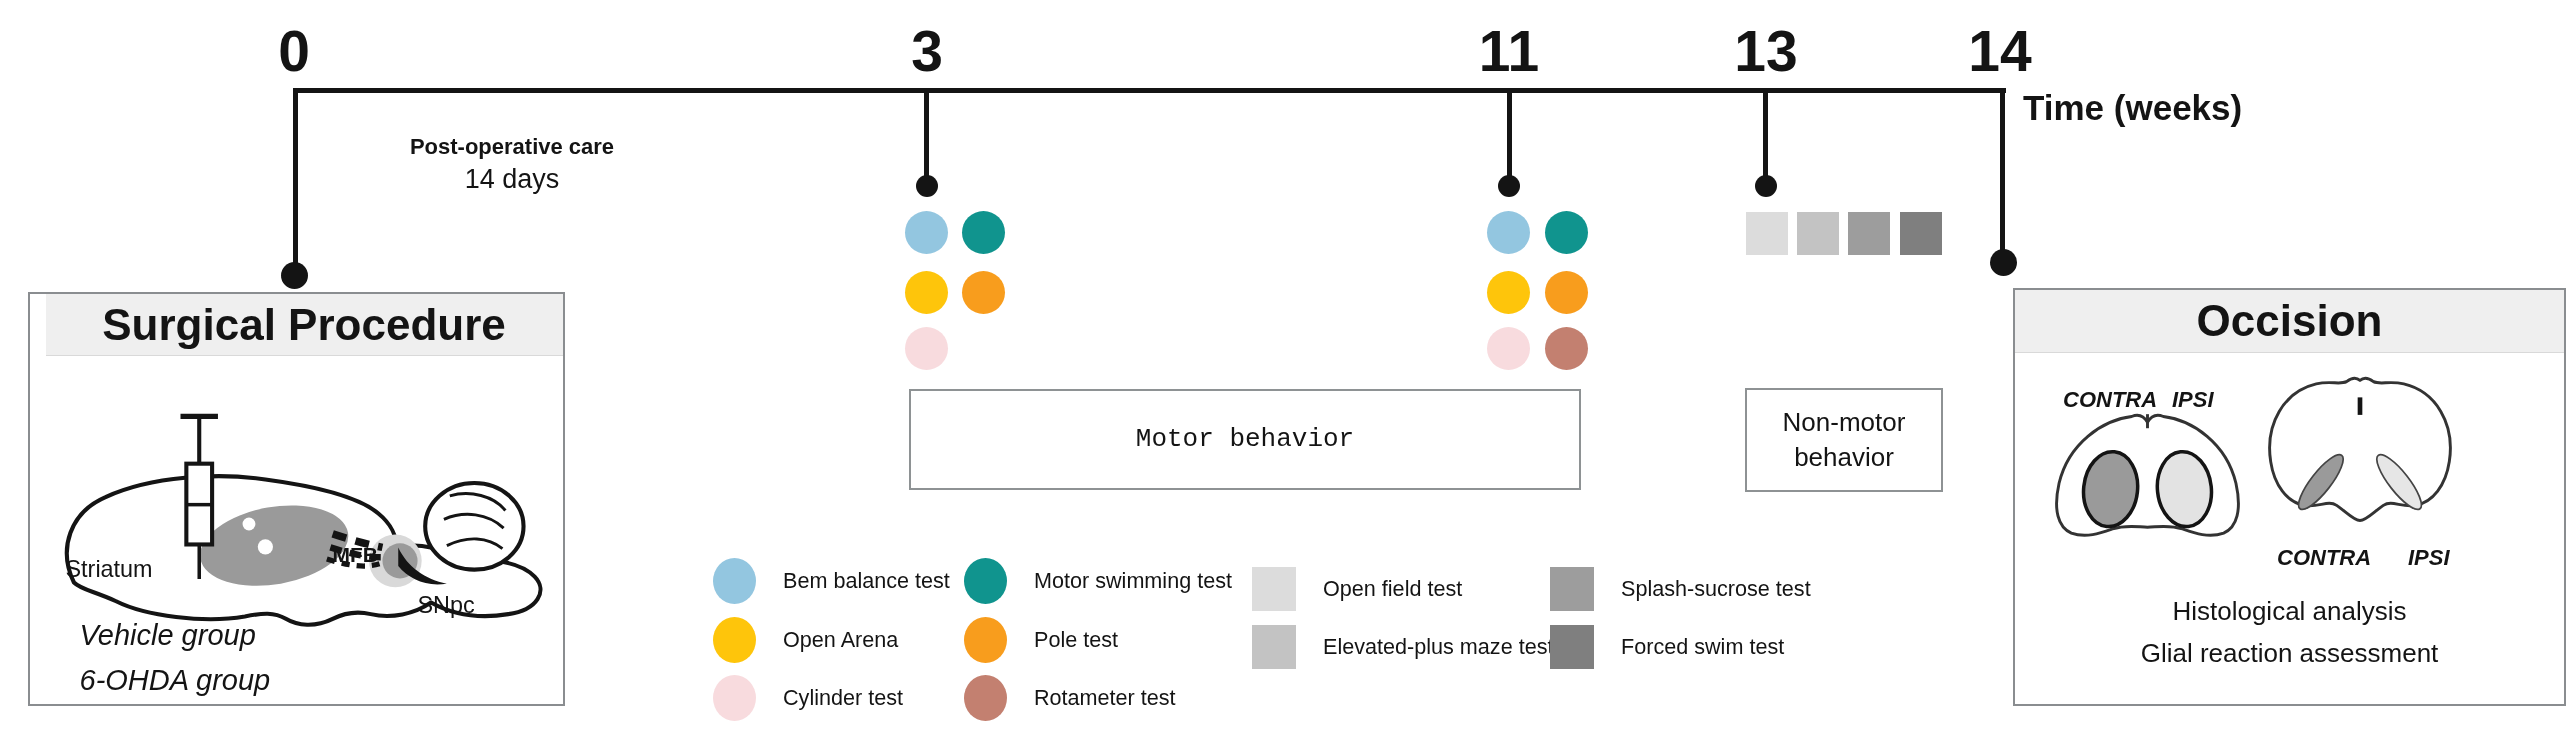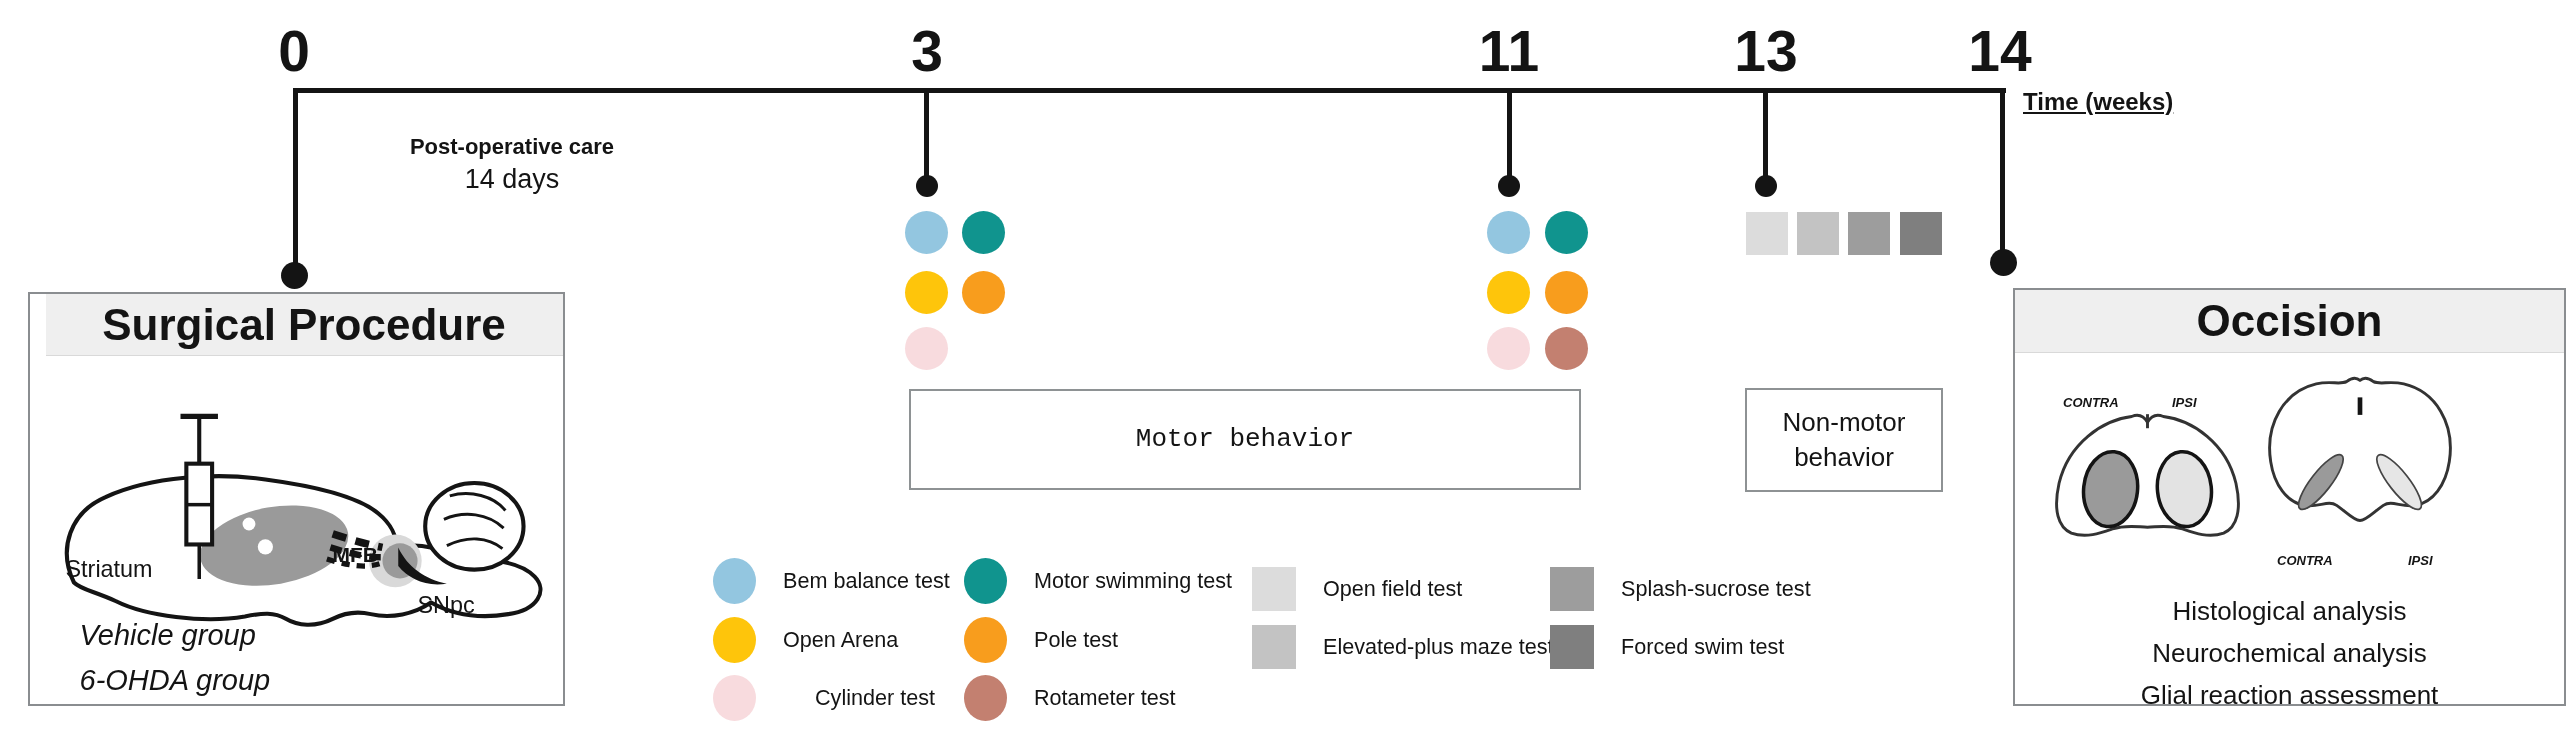--- a/index.html
+++ b/index.html
@@ -2,41 +2,41 @@
 <html style="font-size:9.4px"><head>
 <meta charset="utf-8">
 <style>
   html,body{margin:0;padding:0;}
   body{width:2576px;height:735px;position:relative;background:#ffffff;
        font-family:"Liberation Sans", sans-serif;color:#141414;overflow:hidden;}
   .abs{position:absolute;}
   
   .tl-line{background:#141414;}
   .wk{width:176px;margin-left:-88px;text-align:center;font-weight:bold;font-size:57px;line-height:1;}
-  .axis-label{font-size:24px;font-weight:bold;white-space:nowrap;text-decoration:underline;}
+  .axis-label{font-size:35px;font-weight:bold;white-space:nowrap;}
   .tick-dot{background:#141414;border-radius:50%;}
   
   .postop{width:374px;margin-left:-187px;text-align:center;}
   .postop .l1{font-weight:bold;font-size:22px;line-height:1.3;}
   .postop .l2{font-size:27px;line-height:1.3;}
   
   .dot{width:43px;height:43px;border-radius:50%;margin:-21.6px 0 0 -21.6px;}
   .sq{width:42px;height:43px;}
   
   .panel{border:2.9px solid #8a8d90;background:#ffffff;box-sizing:border-box;}
   .panel .hdr{background:#efefef;border-bottom:1.2px solid #d9d9d9;text-align:center;
               font-weight:bold;font-size:44px;display:flex;align-items:center;justify-content:center;}
   .behavior-box{border:2.3px solid #8e9294;background:#ffffff;box-sizing:border-box;
                 display:flex;align-items:center;justify-content:center;text-align:center;
                 font-size:26px;line-height:1.35;}
   
   .anat{font-size:23.4px;white-space:nowrap;}
   .mfb{font-size:21px;font-weight:bold;white-space:nowrap;}
   .groups{font-size:29px;line-height:1.55;white-space:nowrap;}
-  .side-label{font-size:13px;font-weight:bold;font-style:italic;white-space:nowrap;margin-top:8px;}
+  .side-label{font-size:22px;font-weight:bold;font-style:italic;white-space:nowrap;}
   .analyses{width:100%;text-align:center;font-size:26px;line-height:1.62;}
   
   .li{display:flex;align-items:center;height:46px;}
   .li .swc{width:43px;height:46px;border-radius:50%;flex:0 0 auto;}
   .li .sws{width:44px;height:44px;flex:0 0 auto;}
   .li .lt{font-size:21.6px;margin-left:27px;white-space:nowrap;}
 </style>
 </head>
 <body>
 
@@ -168,34 +168,33 @@
              C174,266 160,250 145,240 C130,230 115,244 90,240 C60,235 38,205 32,165 Z" fill="#ffffff" stroke="#333333" stroke-width="5" stroke-linejoin="round"></path>
     <line x1="185" y1="55" x2="185" y2="85" stroke="#141414" stroke-width="8"></line>
     <ellipse cx="118" cy="200" rx="17" ry="58" transform="rotate(38 118 200)" fill="#9a9a9a" stroke="#444444" stroke-width="3"></ellipse>
     <ellipse cx="252" cy="200" rx="17" ry="58" transform="rotate(-38 252 200)" fill="#e6e6e6" stroke="#444444" stroke-width="3"></ellipse>
   </svg>
   <span class="abs side-label" style="left:262px;top:255px;">CONTRA</span>
   <span class="abs side-label" style="left:393px;top:255px;">IPSI</span>
 
   <div class="abs analyses" style="left:0px;top:300px;">
     <div>Histological analysis</div>
-    <div>Neurochemical analysis</div>
     <div>Glial reaction assessment</div>
   </div>
 </div>
 
 <div class="abs li" style="left:713px;top:558px;text-align:right;">
   <span class="swc" style="background: rgb(147, 198, 224);"></span>
   <span class="lt">Bem balance test</span>
 </div>
 <div class="abs li" style="left:713px;top:617px;">
   <span class="swc" style="background: rgb(254, 197, 11);"></span>
   <span class="lt">Open Arena</span>
 </div>
-<div class="abs li" style="left:713px;top:675px;gap:32px;">
+<div class="abs li" style="left:713px;top:675px;">
   <span class="swc" style="background: rgb(248, 219, 222);"></span>
   <span class="lt">Cylinder test</span>
 </div>
 
 <div class="abs li" style="left:964px;top:558px;">
   <span class="swc" style="background: rgb(16, 148, 142);"></span>
   <span class="lt">Motor swimming test</span>
 </div>
 <div class="abs li" style="left:964px;top:617px;">
   <span class="swc" style="background: rgb(248, 157, 29);"></span>

